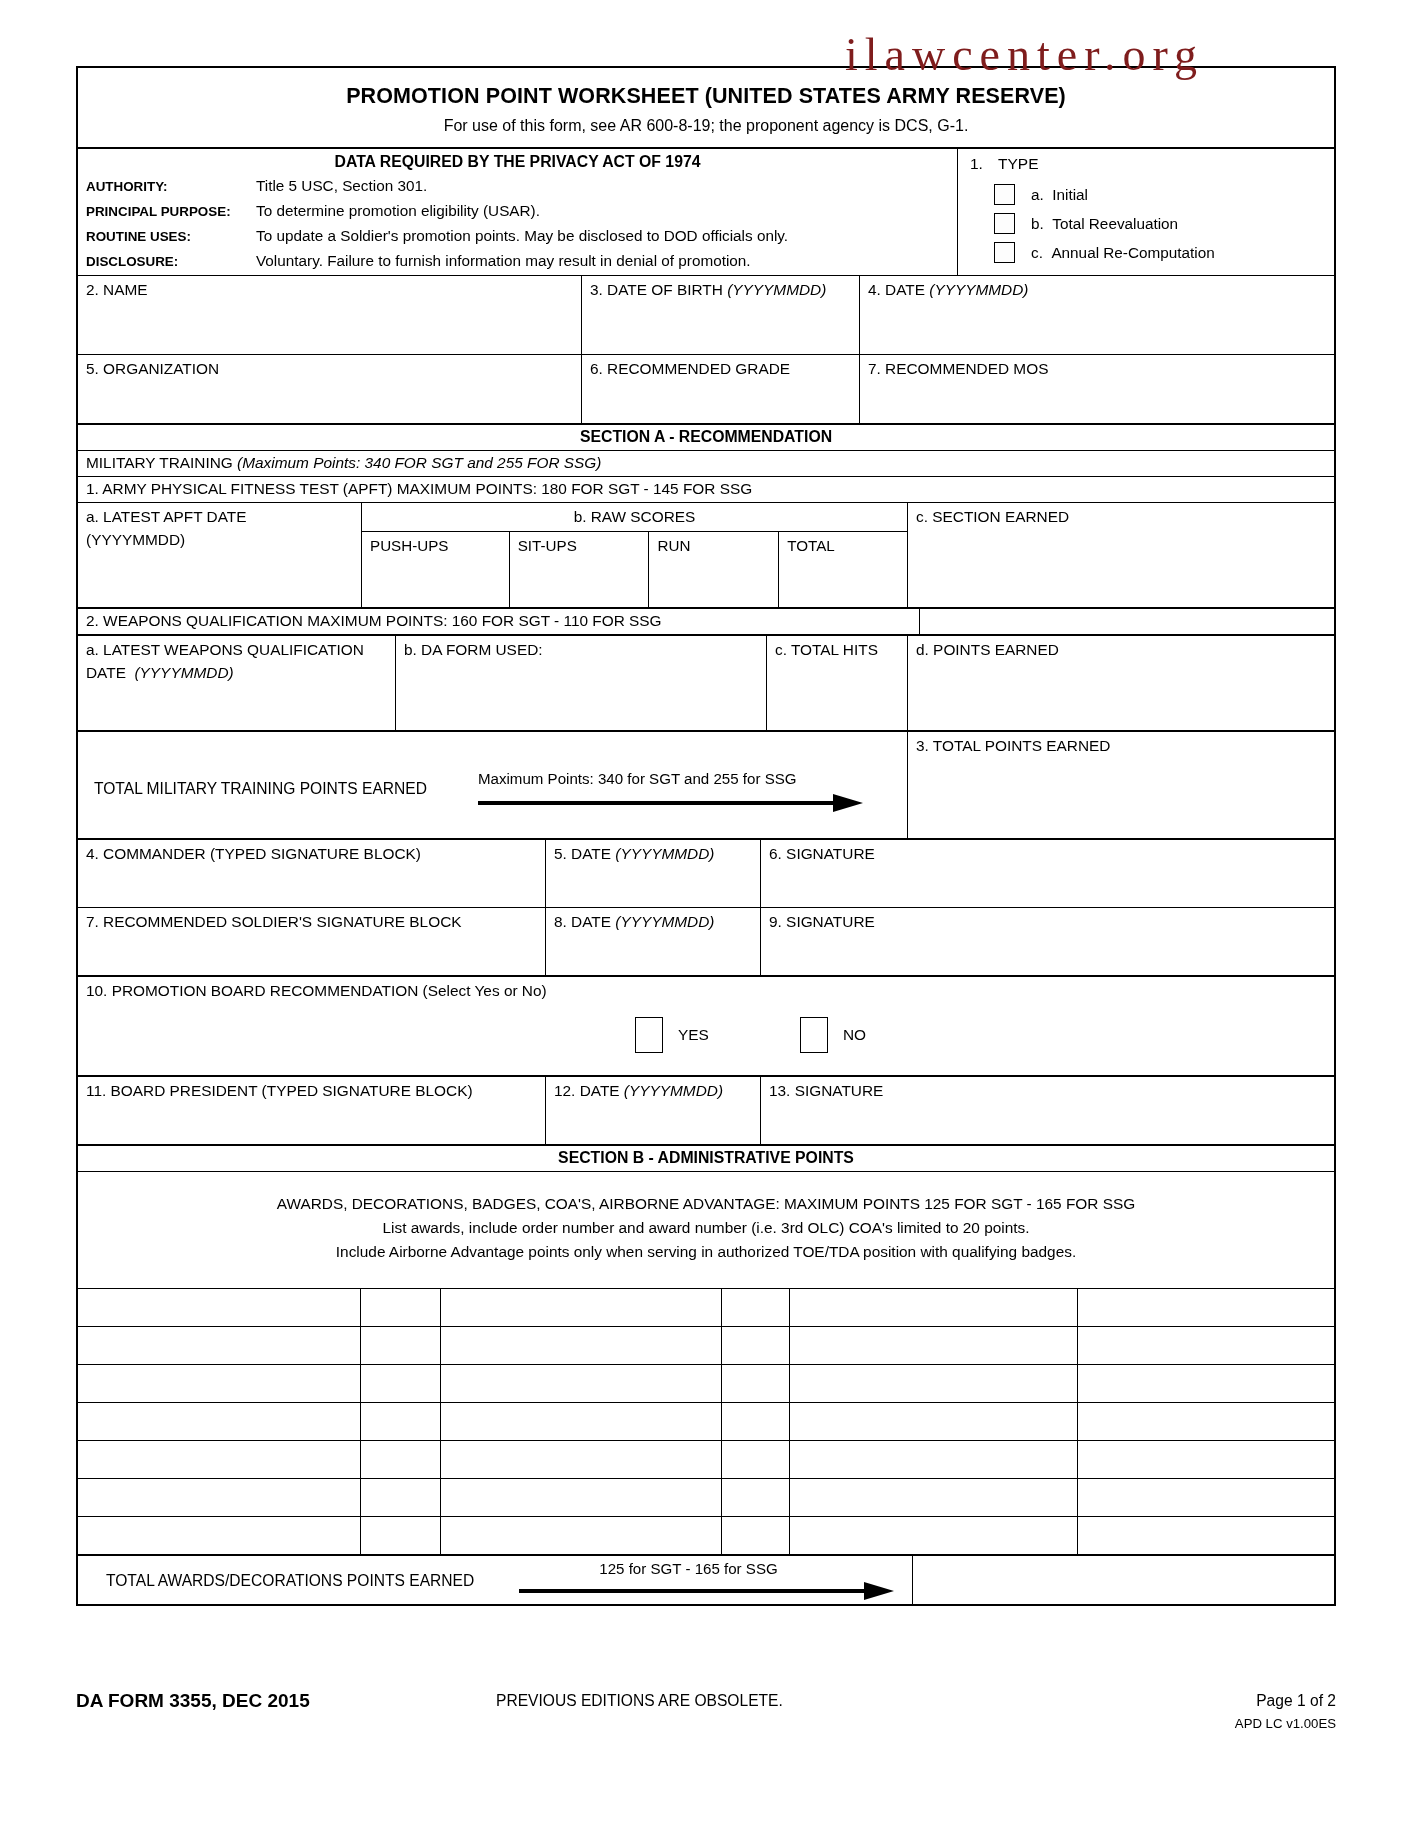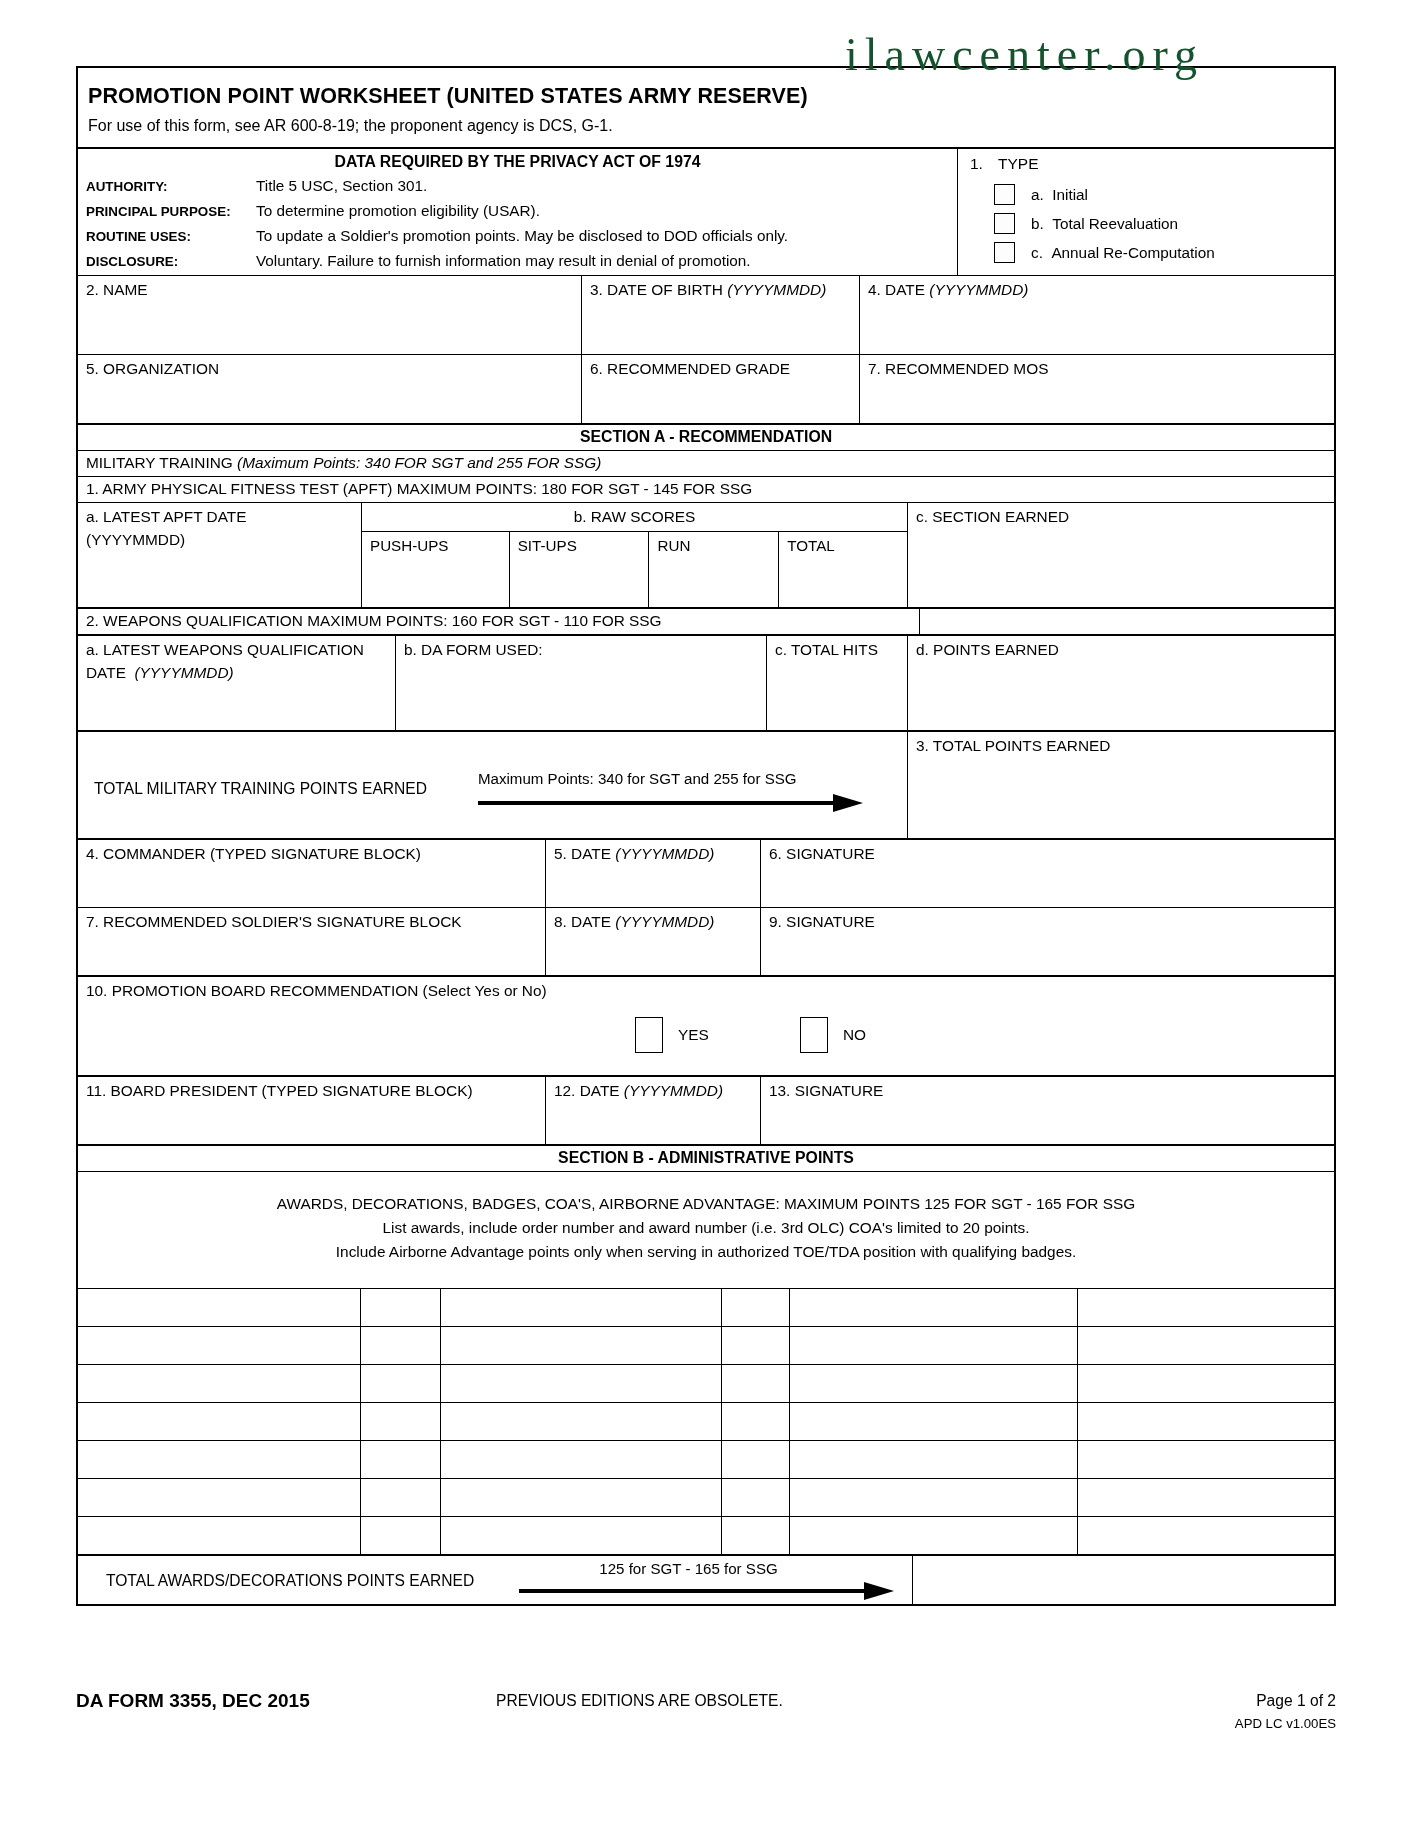--- a/index.html
+++ b/index.html
@@ -17,21 +17,21 @@
   }
 
   
   .watermark {
     position: absolute;
     top: 28px;
     left: 845px;
     font-family: "Liberation Serif", serif;
     font-size: 46px;
     letter-spacing: 7px;
-    color: #14532d;
+    color: #7f1d1d;
     white-space: nowrap;
     z-index: 5;
     pointer-events: none;
   }
 
   
   .page {
     position: absolute;
     left: 76px;
     top: 66px;
@@ -43,20 +43,21 @@
   }
 
   .row { display: flex; }
   .cell { box-sizing: border-box; position: relative; }
   .bb  { border-bottom: 1.6px solid #000; }
   .bb2 { border-bottom: 2.5px solid #000; }
   .br  { border-right: 1.6px solid #000; }
 
   
   .title-band {
+    text-align: center;
     padding: 16px 10px 4px 10px;
   }
   .form-title {
     font-size: 21.5px;
     font-weight: bold;
     letter-spacing: 0.1px;
   }
   .form-subtitle {
     font-size: 16px;
     padding: 8px 0 8px 0;

